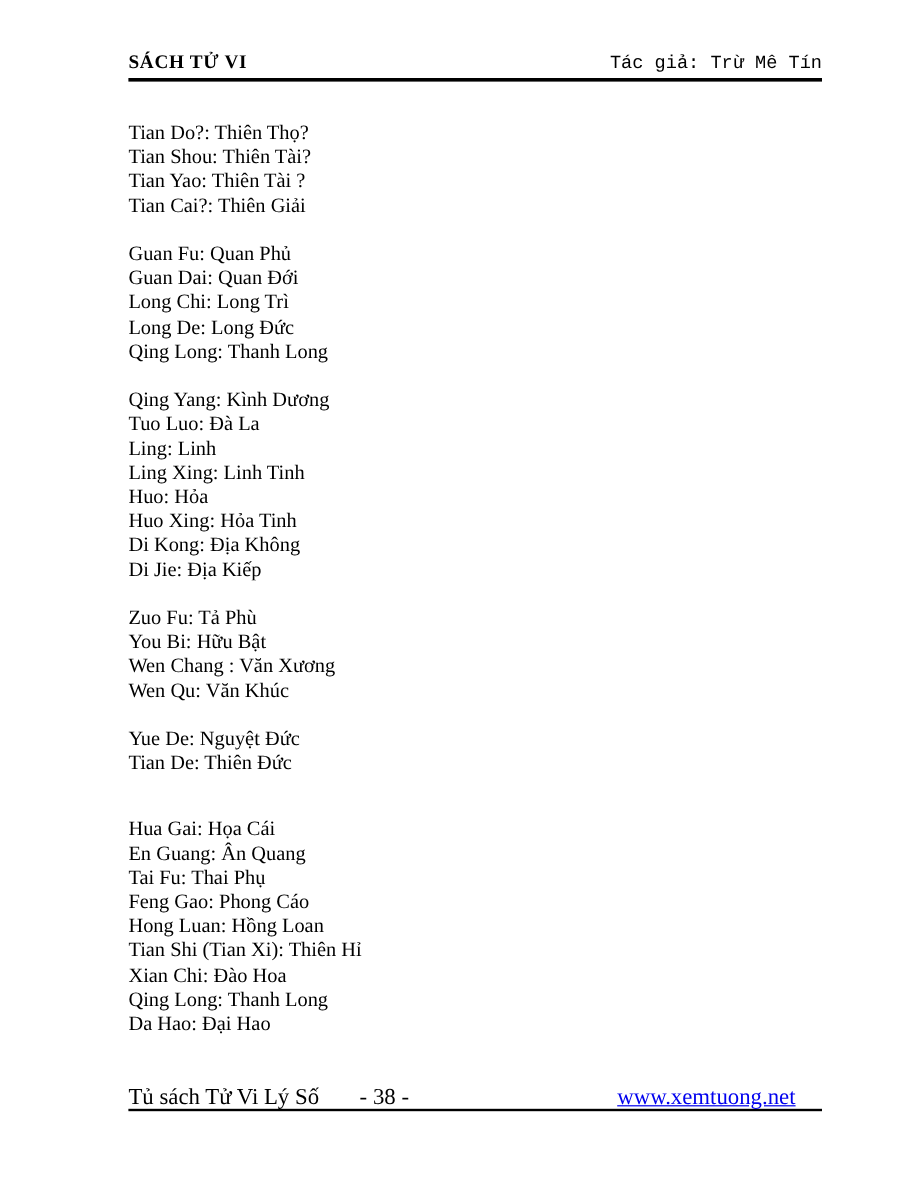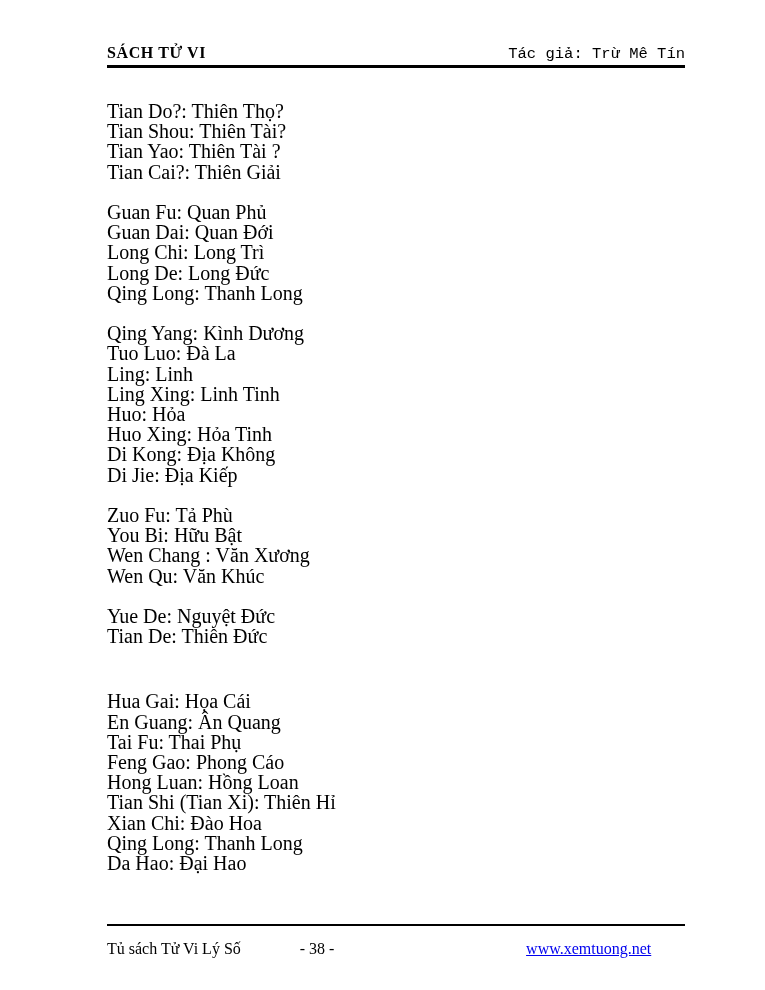--- a/index.html
+++ b/index.html
@@ -42,47 +42,47 @@
     width: 578px;
     height: 3px;
     background: #000000;
   }
   
   .body-list {
     position: absolute;
     top: 101px;
     left: 107px;
     width: 578px;
-    font-size: 20px;
+    font-size: 17px;
     line-height: 20.2px;
     white-space: pre;
   }
   .block {
     margin: 0 0 20.2px 0;
   }
   .block.extra-gap {
-    margin-bottom: 45px;
+    margin-bottom: 35px;
   }
   
   .footer-rule {
     position: absolute;
     top: 924px;
     left: 107px;
     width: 578px;
     height: 2px;
     background: #000000;
   }
   .footer-row {
     position: absolute;
-    top: 940px;
+    top: 904px;
     left: 107px;
     width: 578px;
     display: grid;
     grid-template-columns: 1fr 1fr 1fr;
-    font-size: 16px;
+    font-size: 19px;
     align-items: baseline;
   }
   .footer-left { text-align: left; }
   .footer-center { text-align: left; }
   .footer-right { text-align: center; }
   .footer-right a {
     color: #0000EE;
     text-decoration: underline;
     cursor: pointer;
     text-align: right;

